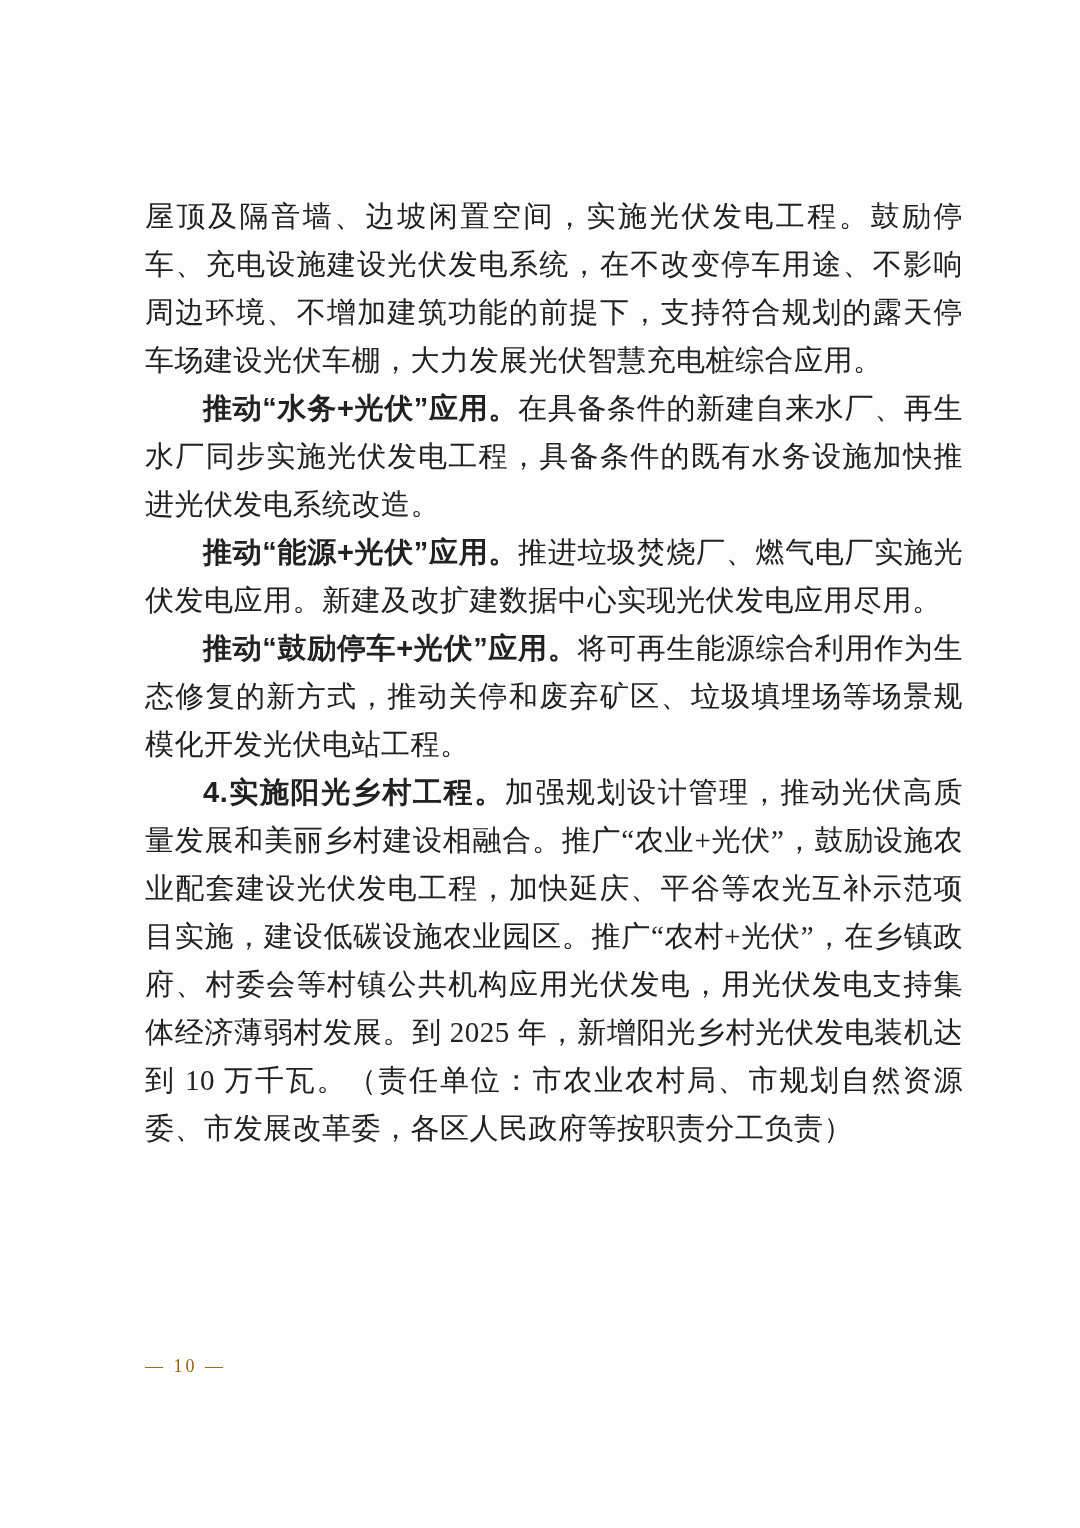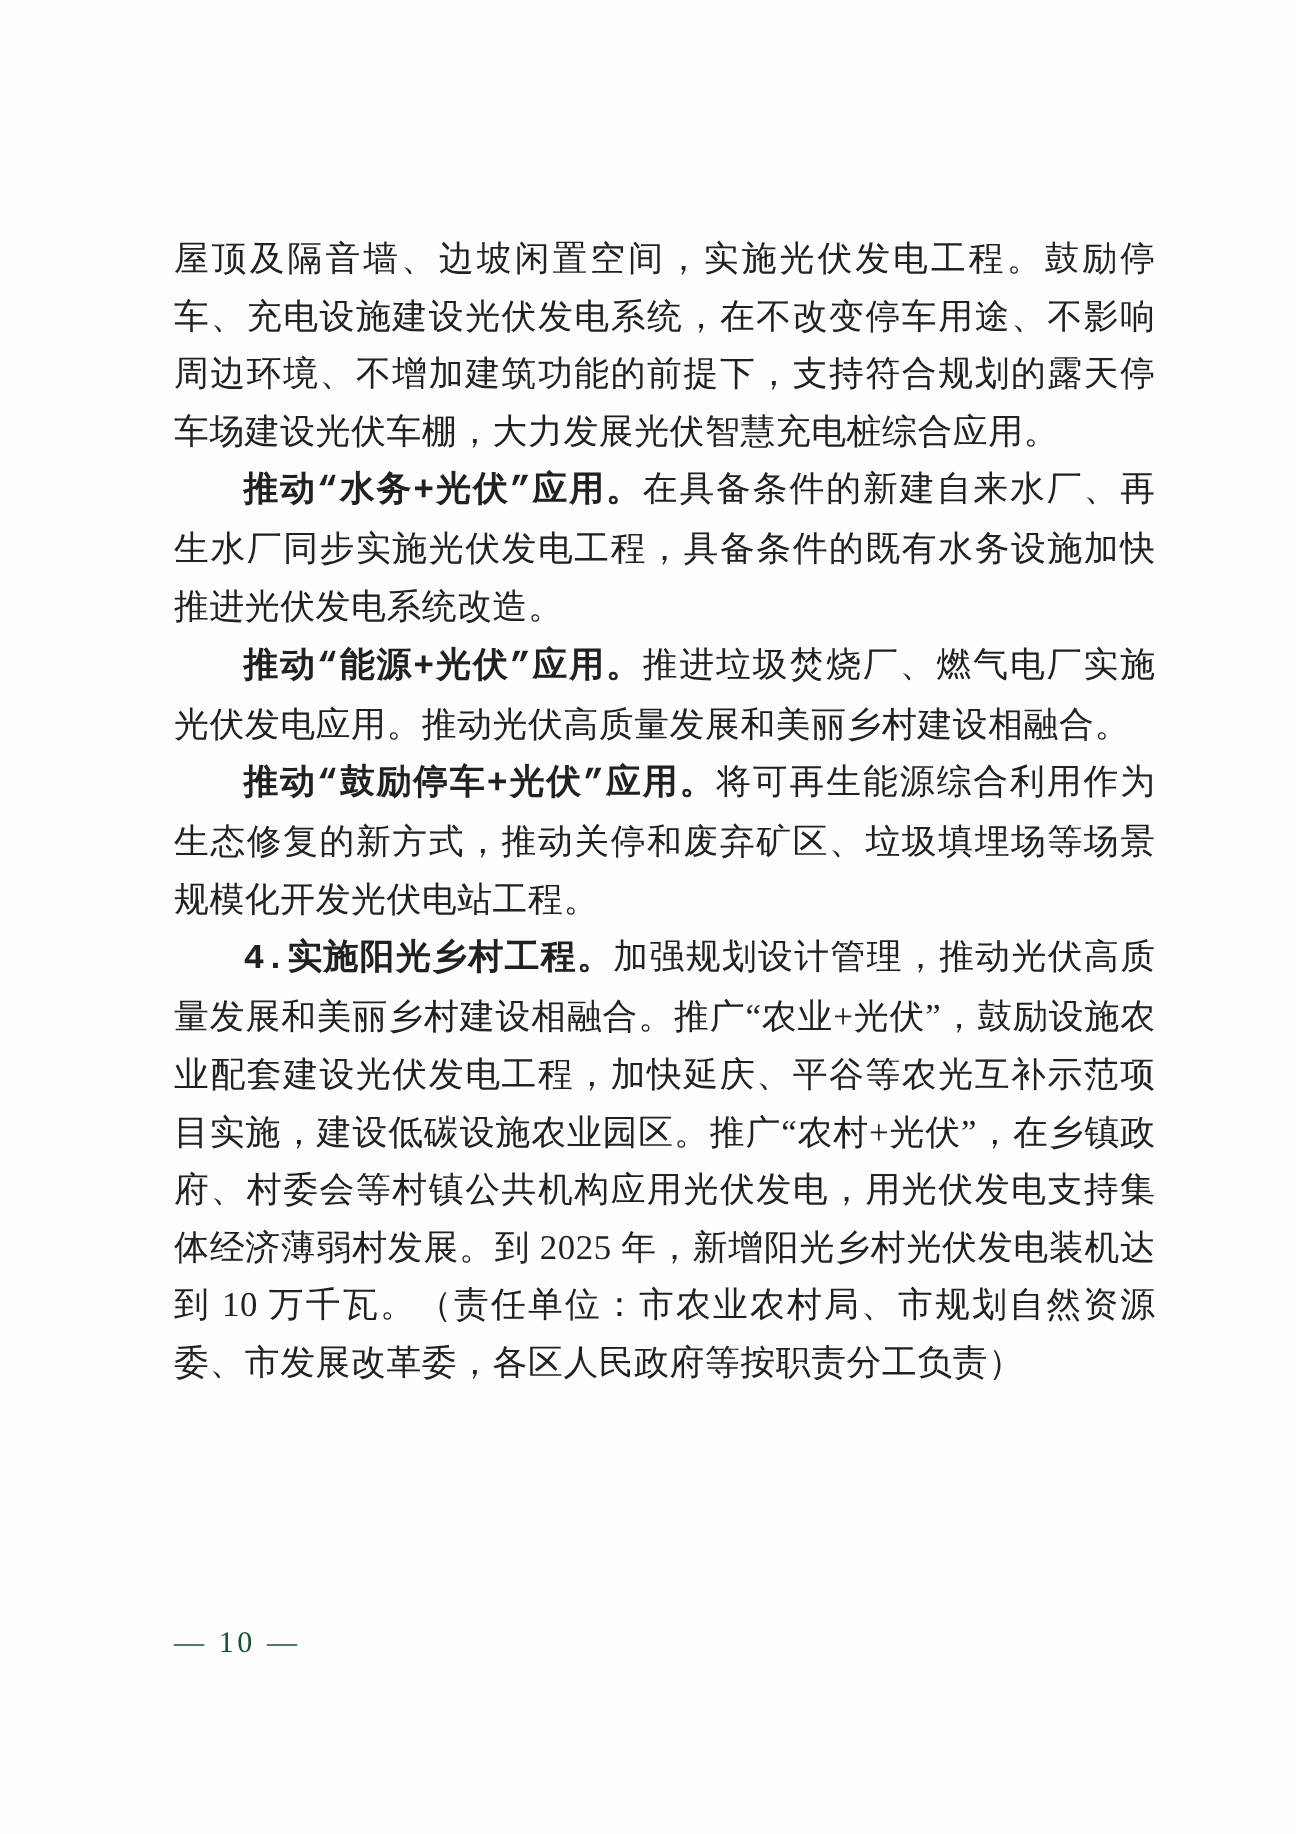--- a/index.html
+++ b/index.html
@@ -32,48 +32,48 @@
     margin: 0;
     padding: 0;
     text-indent: 2em;
     word-break: break-all;
   }
   .para.no-indent {
     text-indent: 0;
   }
   .lead {
     font-weight: 700;
-    font-family: Liberation Mono, monospace;
+    font-family: Liberation Sans, sans-serif;
     letter-spacing: 0.5px;
   }
   .footer {
     position: absolute;
     left: 145px;
     top: 1356px;
-    font-size: 25px;
+    font-size: 18px;
     letter-spacing: 3px;
-    color: #14532d;
+    color: #a16207;
   }
 </style>
 </head>
 <body>
 
 <div class="page">
   <div class="content">
 
     <p class="para no-indent">
       <span>屋顶及隔音墙、边坡闲置空间，实施光伏发电工程。鼓励停车、充电设施建设光伏发电系统，在不改变停车用途、不影响周边环境、不增加建筑功能的前提下，支持符合规划的露天停车场建设光伏车棚，大力发展光伏智慧充电桩综合应用。</span>
     </p>
 
     <p class="para">
       <span class="lead">推动“水务+光伏”应用。</span><span>在具备条件的新建自来水厂、再生水厂同步实施光伏发电工程，具备条件的既有水务设施加快推进光伏发电系统改造。</span>
     </p>
 
     <p class="para">
-      <span class="lead">推动“能源+光伏”应用。</span><span>推进垃圾焚烧厂、燃气电厂实施光伏发电应用。推动光伏高质量发展和美丽乡村建设相融合。</span>
+      <span class="lead">推动“能源+光伏”应用。</span><span>推进垃圾焚烧厂、燃气电厂实施光伏发电应用。新建及改扩建数据中心实现光伏发电应用尽用。</span>
     </p>
 
     <p class="para">
       <span class="lead">推动“鼓励停车+光伏”应用。</span><span>将可再生能源综合利用作为生态修复的新方式，推动关停和废弃矿区、垃圾填埋场等场景规模化开发光伏电站工程。</span>
     </p>
 
 
     <p class="para">
       <span class="lead">4.实施阳光乡村工程。</span><span>加强规划设计管理，推动光伏高质量发展和美丽乡村建设相融合。推广“农业+光伏”，鼓励设施农业配套建设光伏发电工程，加快延庆、平谷等农光互补示范项目实施，建设低碳设施农业园区。推广“农村+光伏”，在乡镇政府、村委会等村镇公共机构应用光伏发电，用光伏发电支持集体经济薄弱村发展。到 2025 年，新增阳光乡村光伏发电装机达到 10 万千瓦。（责任单位：市农业农村局、市规划自然资源委、市发展改革委，各区人民政府等按职责分工负责）</span>
     </p>

